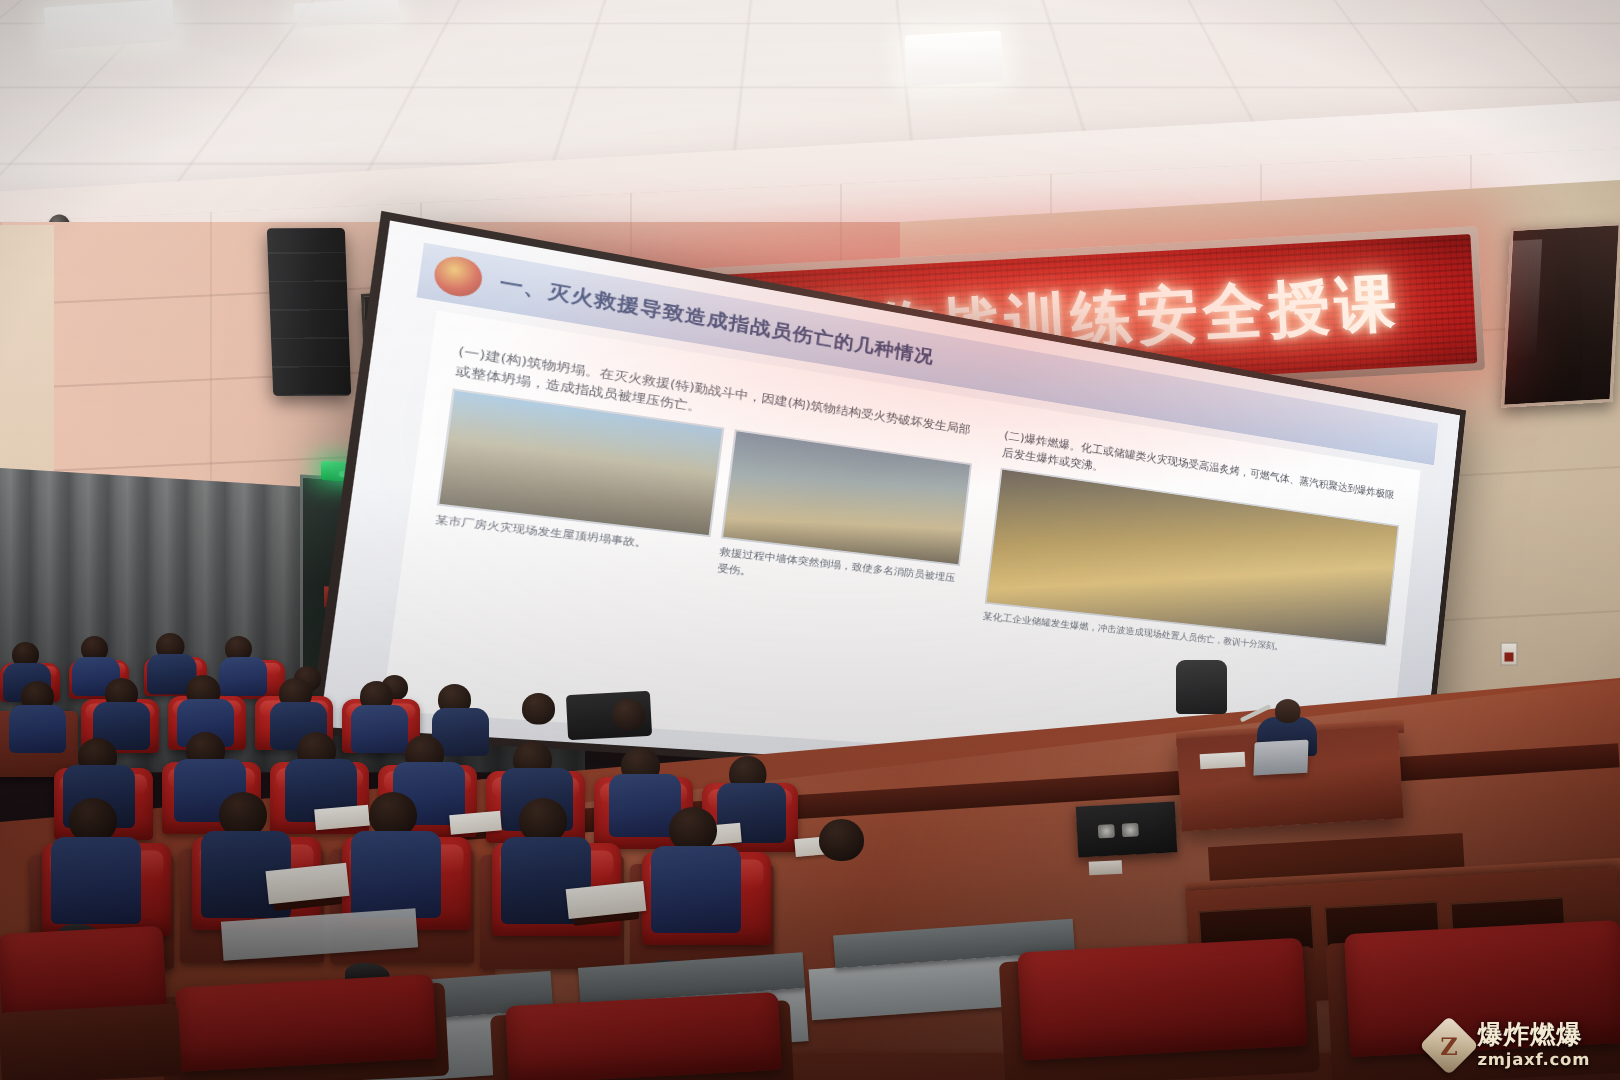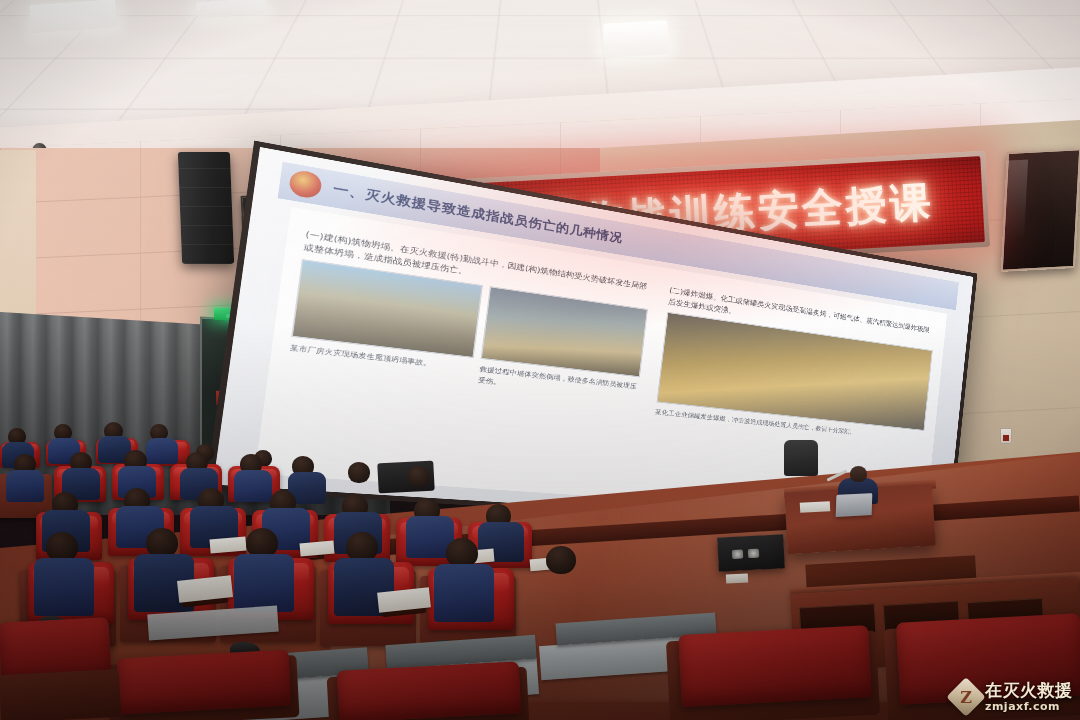--- a/index.html
+++ b/index.html
@@ -776,18 +776,18 @@
 
   <div id="redglow" class="abs"></div>
   <div id="grade" class="abs"></div>
   <div id="grade2" class="abs"></div>
 
   <div id="watermark" class="abs">
     <div id="wm-logo">
       <span>Z</span>
     </div>
     <div id="wm-text">
-      <div id="wm-cn">在灭火救援</div>
+      <div id="wm-cn">爆炸燃爆</div>
       <div id="wm-url">zmjaxf.com</div>
     </div>
   </div>
 
 </div>
 
 </body></html>

